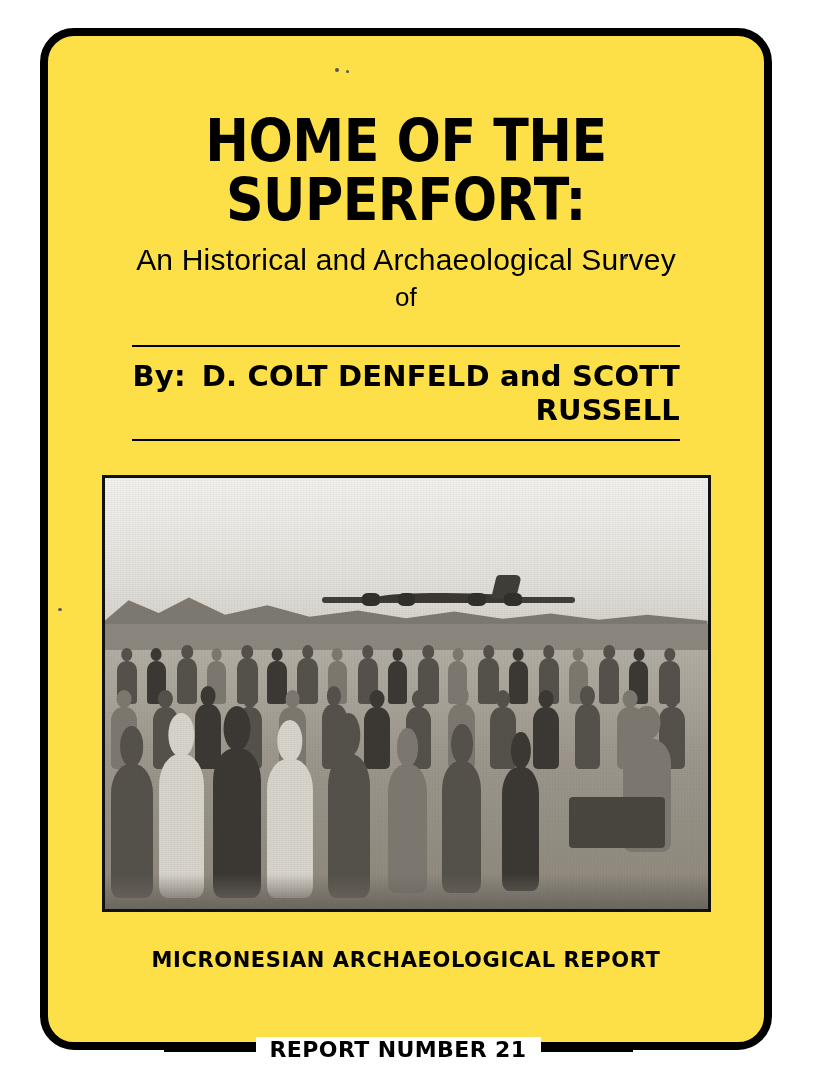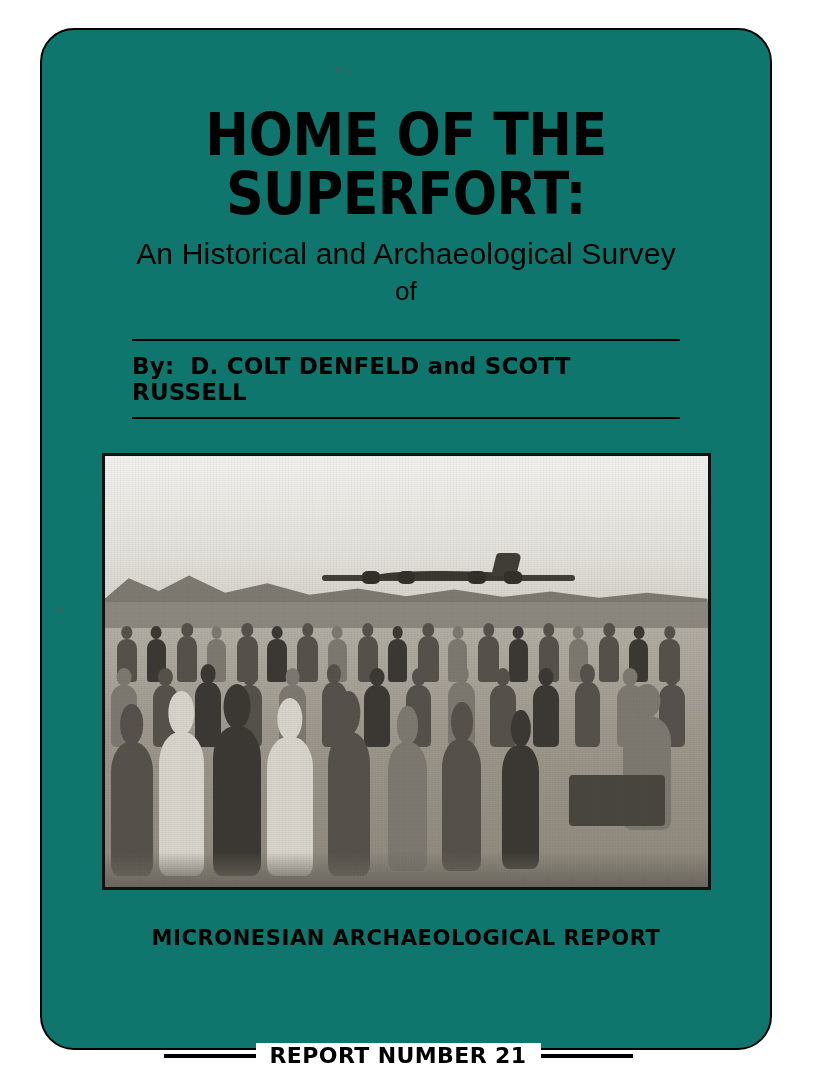--- a/index.html
+++ b/index.html
@@ -16,24 +16,24 @@
     overflow: hidden;
   }
 
   
   .cover-frame {
     position: absolute;
     left: 40px;
     top: 28px;
     width: 732px;
     height: 1022px;
-    border: 2px solid #000000;
+    border: 8px solid #000000;
     border-radius: 34px;
     box-sizing: border-box;
-    background: #0f766e;
+    background: #fde047;
   }
 
   .cover-inner {
     position: absolute;
     left: 0;
     top: 0;
     width: 100%;
     height: 100%;
     display: flex;
     flex-direction: column;
@@ -75,23 +75,23 @@
   .rule-block {
     width: 548px;
     margin-top: 30px;
   }
   .rule {
     height: 2px;
     background: #000;
     width: 100%;
   }
   .byline {
-    text-align: left;
+    text-align: right;
     font-weight: bold;
-    font-size: 23px;
+    font-size: 29px;
     padding: 12px 0 12px 0;
     letter-spacing: 0.2px;
     font-family: "DejaVu Sans", sans-serif;
   }
   .byline .by-label {
     margin-right: 16px;
   }
 
   
   .photo-wrap {

